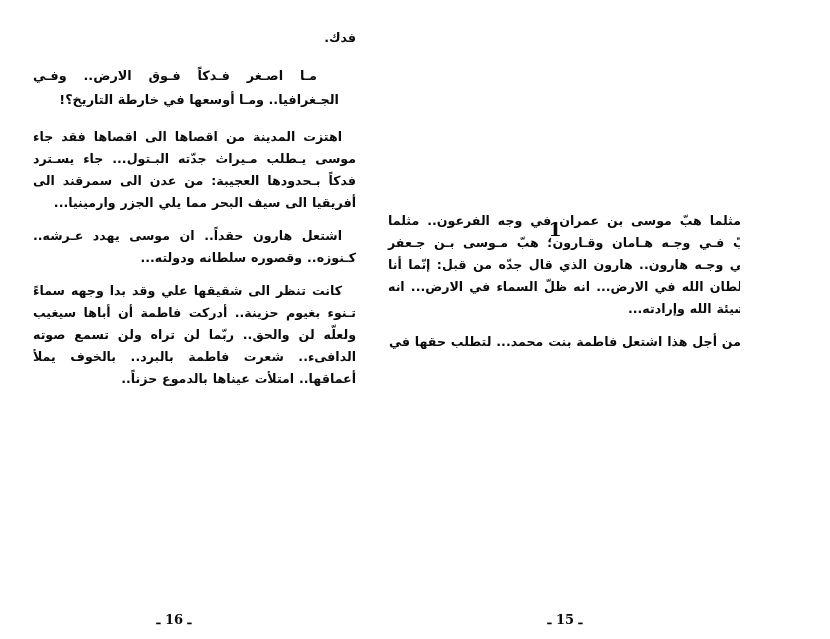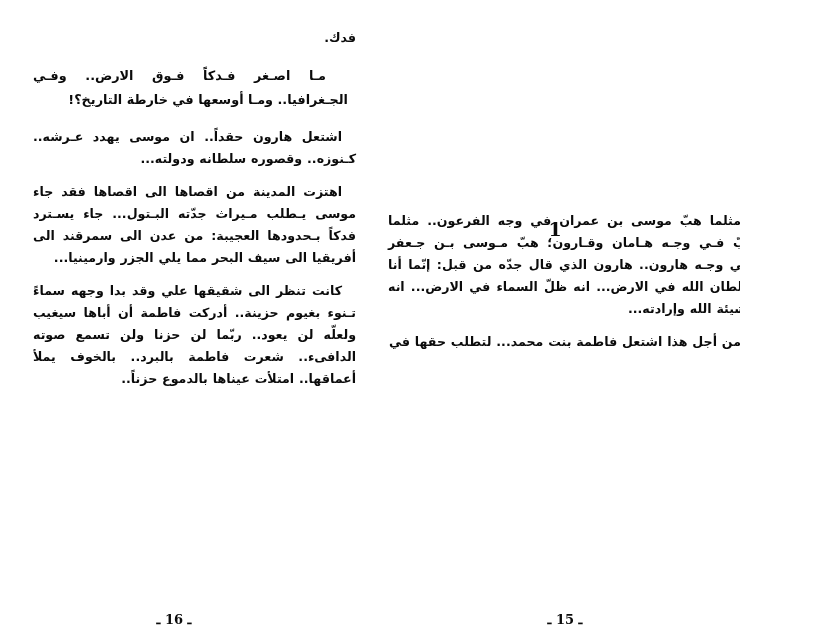--- a/index.html
+++ b/index.html
@@ -77,21 +77,21 @@
     margin: 0 0 16px 0;
     font-size: 12.6px;
     line-height: 20px;
     text-indent: 0;
     font-weight: 600;
     text-align: right;
     text-align-last: right;
   }
   
   p.stanza {
-    margin: 0 8px 14px 0;
+    margin: 0 17px 14px 0;
     font-size: 12.8px;
     line-height: 24px;
     font-weight: 600;
     text-indent: 22px;
     text-align: justify;
     text-align-last: right;
   }
   .chapter-number {
     position: absolute;
     top: 218px;
@@ -133,26 +133,26 @@
 <div class="page-scan">
   <div class="spread">
 
     <div class="leaf leaf-verso">
       <div class="textblock tb-verso">
 
         <p class="carryover">فدك.</p>
 
         <p class="stanza">مـا اصـغر فـدكاً فـوق الارض.. وفـي الجـغرافيا.. ومـا أوسعها في خارطة التاريخ؟!</p>
 
+        <p class="para">اهتزت المدينة من اقصاها الى اقصاها فقد جاء موسى يـطلب مـيراث جدّته البـتول... جاء يسـترد فدكاً بـحدودها العجيبة: من عدن الى سمرقند الى أفريقيا الى سيف البحر مما يلي الجزر وارمينيا...</p>
+
         <p class="para">اشتعل هارون حقداً.. ان موسى يهدد عـرشه.. كـنوزه.. وقصوره سلطانه ودولته...</p>
 
-        <p class="para">اهتزت المدينة من اقصاها الى اقصاها فقد جاء موسى يـطلب مـيراث جدّته البـتول... جاء يسـترد فدكاً بـحدودها العجيبة: من عدن الى سمرقند الى أفريقيا الى سيف البحر مما يلي الجزر وارمينيا...</p>
 
-
-        <p class="para">كانت تنظر الى شقيقها علي وقد بدا وجهه سماءً تـنوء بغيوم حزينة.. أدركت فاطمة أن أباها سيغيب ولعلّه لن يعود.. ربّما لن حزنا ولن تسمع صوته الدافىء.. شعرت فاطمة بالبرد.. بالخوف يملأ أعماقها.. امتلأت عيناها بالدموع حزناً..</p>
+        <p class="para">كانت تنظر الى شقيقها علي وقد بدا وجهه سماءً تـنوء بغيوم حزينة.. أدركت فاطمة أن أباها سيغيب ولعلّه لن والحق.. ربّما لن تراه ولن تسمع صوته الدافىء.. شعرت فاطمة بالبرد.. بالخوف يملأ أعماقها.. امتلأت عيناها بالدموع حزناً..</p>
 
 
       </div>
 
       <div class="folio">ـ 16 ـ</div>
     </div>
 
     <div class="gutter"></div>
 
     <div class="leaf leaf-recto">

